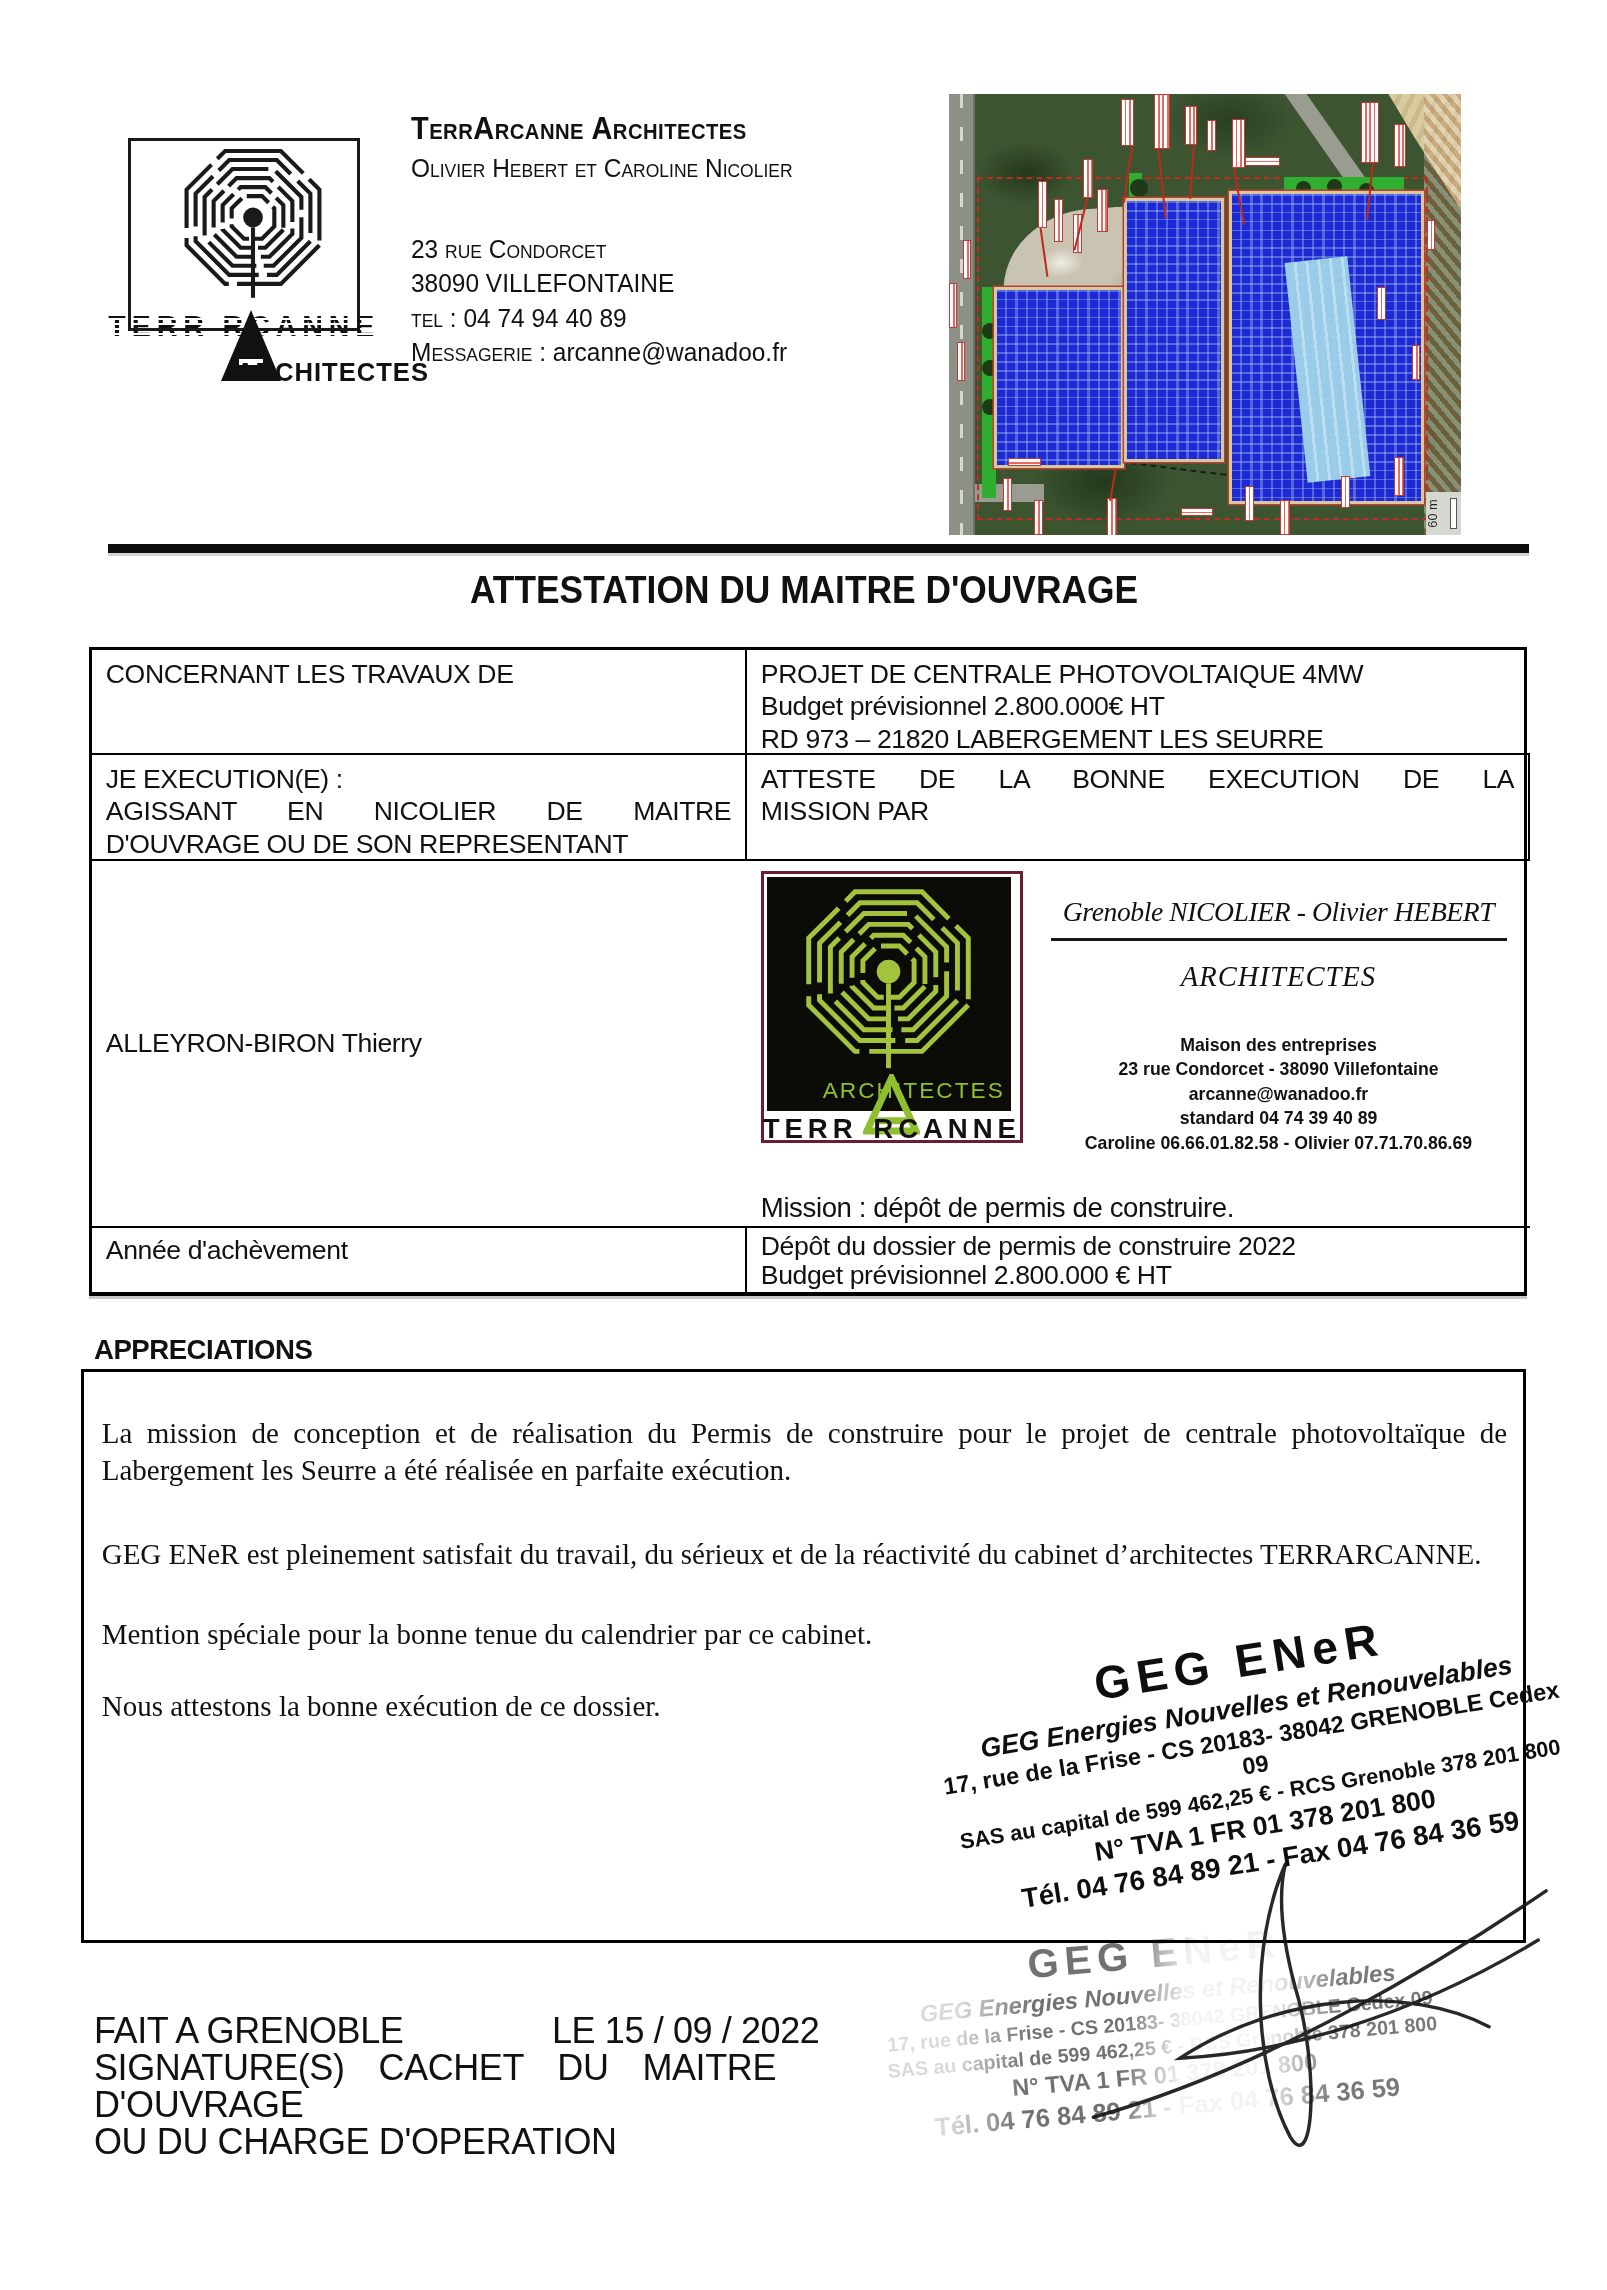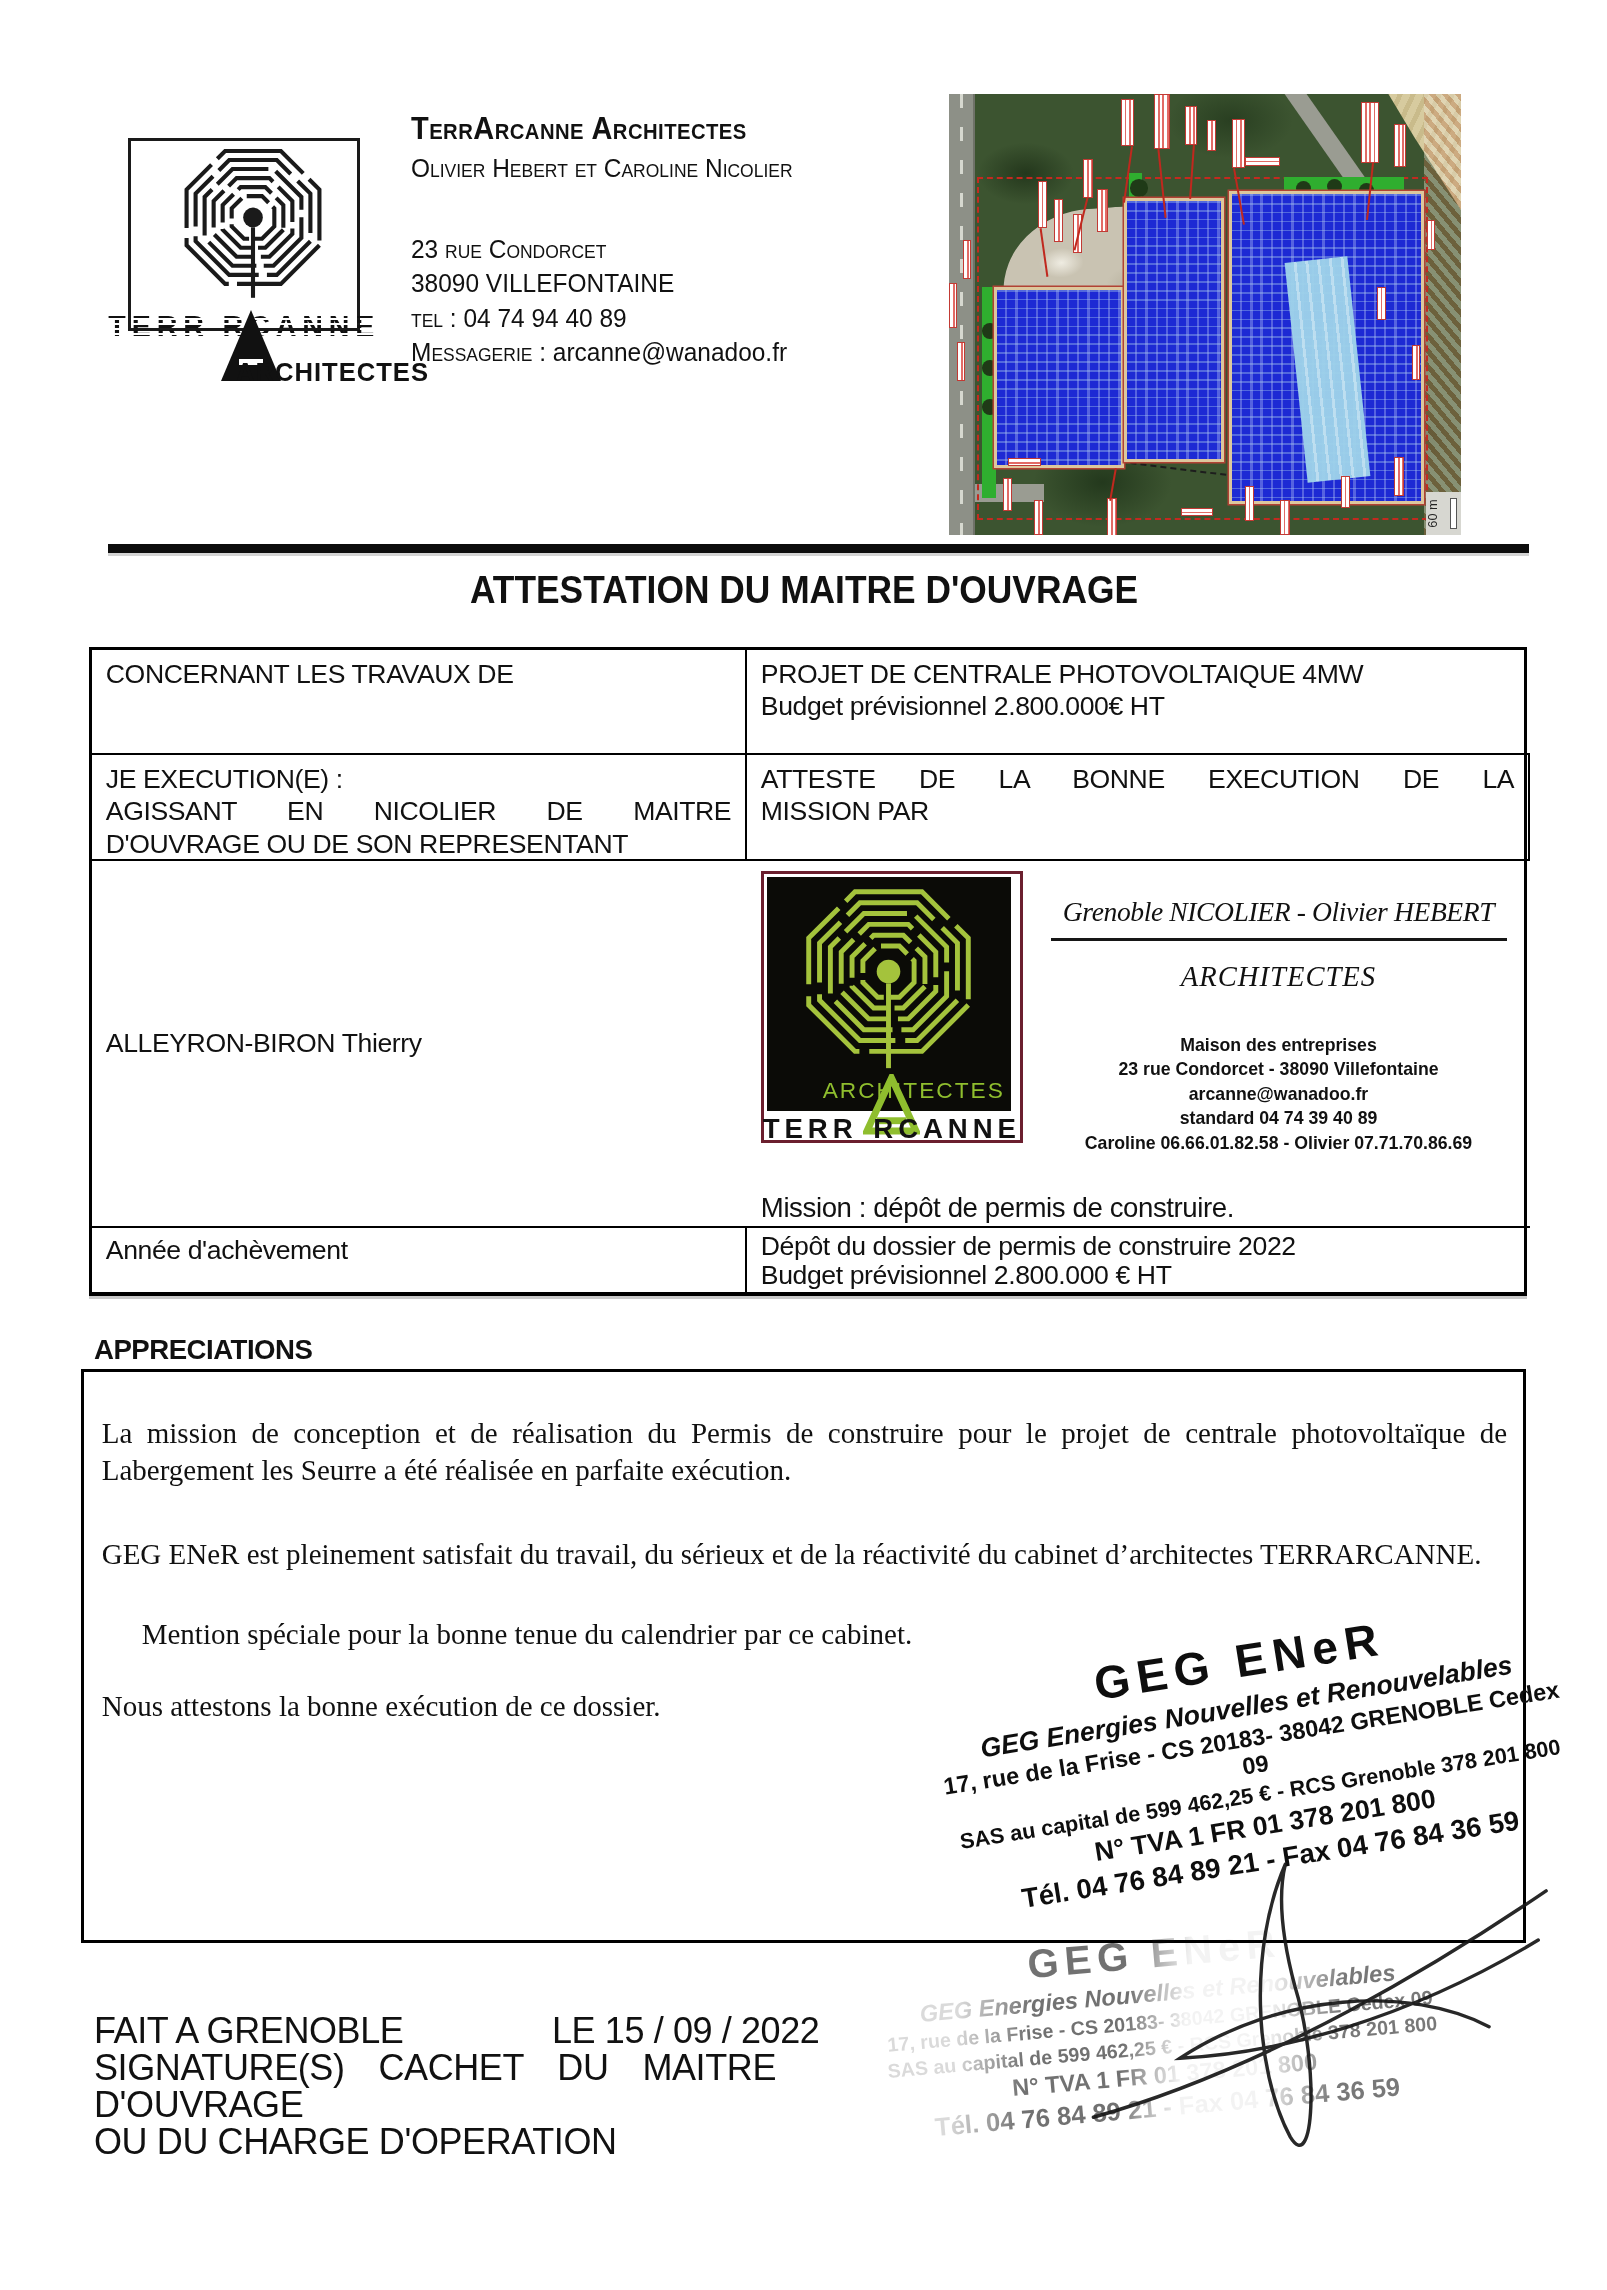--- a/index.html
+++ b/index.html
@@ -123,21 +123,21 @@
   .mission { position:absolute; left:13.8px; top:331px; font-size:27.6px; }
 
   
   .appr-heading { position:absolute; left:94px; top:1334px; font-size:27.6px; font-weight:bold; letter-spacing:-0.5px; }
   .appr-box { position:absolute; left:81px; top:1369px; width:1445px; height:574px;
     border:3px solid #000; border-top-width:3.9px; padding:0 15.8px 0 17.7px;
     font-family:"Liberation Serif",serif; font-size:29px; line-height:37px; }
   .appr-box p { text-align:justify; }
   .appr-box .p1 { margin-top:43px; }
   .appr-box .p2 { margin-top:47px; }
-  .appr-box .p3 { margin-top:43px; text-align:left;margin-left:40px; }
+  .appr-box .p3 { margin-top:43px; text-align:left; }
   .appr-box .p4 { margin-top:35px; text-align:left; }
 
   
   .stampA, .stampB { position:absolute; text-align:center; color:#0e0e0e; font-weight:bold; }
   .stampA { left:934px; top:1633px; width:640px; transform:rotate(-9deg); }
   .stampA .t { font-size:46px; letter-spacing:6.9px; }
   .stampA .l1 { font-size:26.6px; font-style:italic; margin-top:3.9px; }
   .stampA .l2 { font-size:23.6px; margin-top:3px; }
   .stampA .l3 { font-size:21.7px; margin-top:3px; }
   .stampA .l4 { font-size:26.6px; margin-top:3px; }
@@ -272,20 +272,21 @@
   </div>
 
   <div class="rule-divider"></div>
   <div class="doc-title">ATTESTATION DU MAITRE D'OUVRAGE</div>
 
   <div class="att-table">
     <div class="cell lab first">CONCERNANT LES TRAVAUX DE</div>
     <div class="cell first">
       <div>PROJET DE CENTRALE PHOTOVOLTAIQUE 4MW</div>
       <div>Budget prévisionnel 2.800.000€ HT</div>
+      <div>RD 973 – 21820 LABERGEMENT LES SEURRE</div>
     </div>
 
     <div class="cell lab">
       <div>JE EXECUTION(E) :</div>
       <div class="jlast">AGISSANT EN NICOLIER DE MAITRE</div>
       <div>D'OUVRAGE OU DE SON REPRESENTANT</div>
     </div>
     <div class="cell lab">
       <div class="jlast">ATTESTE DE LA BONNE EXECUTION DE LA</div>
       <div>MISSION PAR</div>

